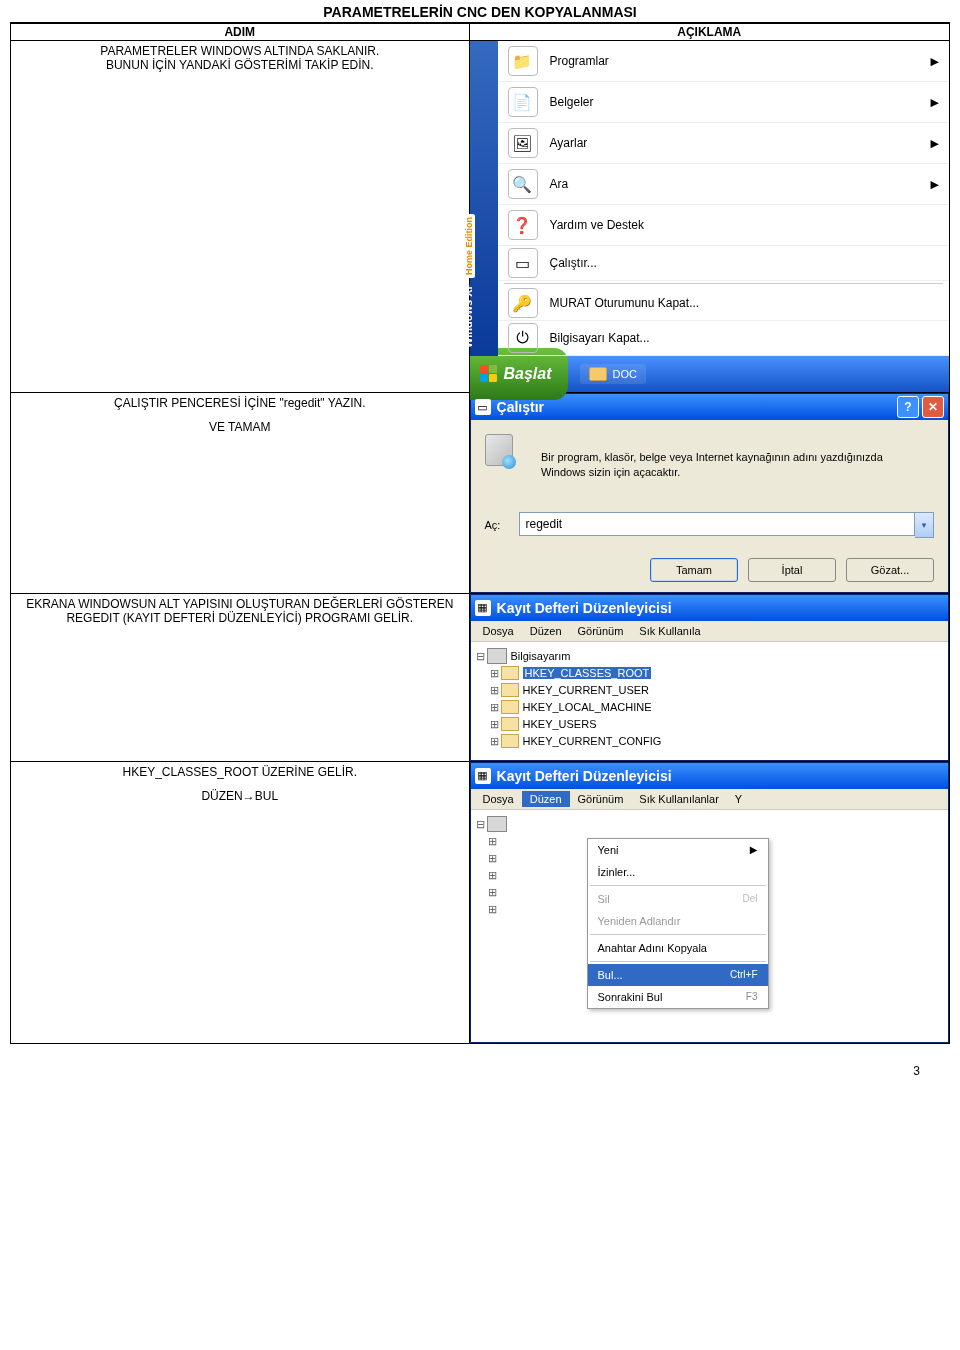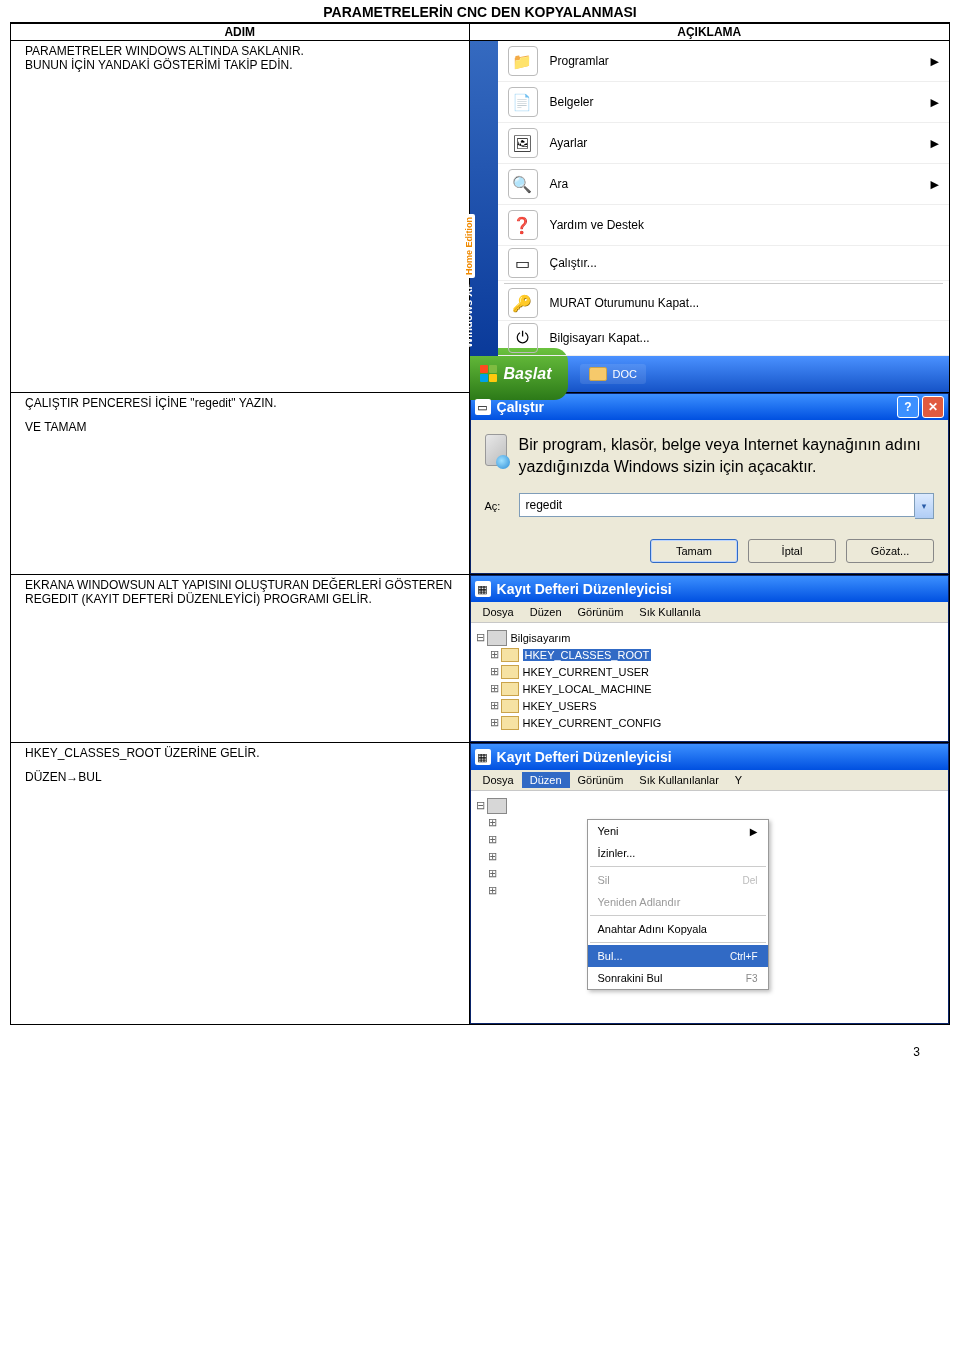--- a/index.html
+++ b/index.html
@@ -4,21 +4,21 @@
 <style>
   html,body{margin:0;padding:0;background:#fff;font-family:Verdana,Arial,sans-serif;font-size:12px;color:#000;}
   .page{width:960px;background:#fff;position:relative;}
   .title{font-weight:bold;text-align:center;font-size:14px;padding:4px 0 2px;}
   .title-line{border-bottom:1px solid #000;margin:0 10px;}
   .table{width:940px;margin:0 10px;border-collapse:collapse;}
   .table td{border:1px solid #000;vertical-align:top;}
   .hdr td{text-align:center;font-weight:bold;}
   .col-left{width:460px;}
   .col-right{width:480px;}
-  .cell-pad{padding:3px 14px;}
+  .cell-pad{padding:3px 14px;text-align:center;}
 
   
   .startmenu{background:#fff;width:100%;}
   .sm-body{display:flex;}
   .sm-leftbar{width:28px;background:linear-gradient(to bottom,#356ac0,#0a3a9a);position:relative;}
   .sm-leftbar .os-text{position:absolute;bottom:8px;left:4px;transform:rotate(-90deg);transform-origin:left bottom;color:#fff;font-size:11px;white-space:nowrap;}
   .sm-leftbar .os-text b{font-weight:bold;}
   .sm-leftbar .os-text span.he{background:#fff;color:#f08a00;font-weight:bold;padding:1px 3px;border-radius:2px;margin-left:4px;font-size:9px;}
   .sm-list{flex:1;background:#fff;}
   .sm-item{display:flex;align-items:center;height:40px;border-bottom:1px solid #eee;padding:0 10px;position:relative;}
@@ -41,21 +41,21 @@
   .titlebar{height:26px;background:linear-gradient(to bottom,#3c90ff,#0050e0);display:flex;align-items:center;padding:0 4px;}
   .titlebar .t-ico{width:16px;height:16px;background:#fff;border-radius:2px;margin-right:6px;display:flex;align-items:center;justify-content:center;font-size:11px;}
   .titlebar .t-txt{flex:1;color:#fff;font-weight:bold;font-size:14px;}
   .titlebar .t-btn{width:20px;height:20px;margin-left:3px;border:1px solid #fff;border-radius:3px;display:flex;align-items:center;justify-content:center;font-size:12px;font-weight:bold;}
   .titlebar .t-help{background:#3c90ff;color:#fff;}
   .titlebar .t-close{background:#e15b3f;color:#fff;}
   .rundlg-body{padding:14px 14px 10px;}
   .rundesc{display:flex;align-items:flex-start;}
   .rundesc .rico{width:34px;height:30px;background:linear-gradient(135deg,#e8e8e8,#bcbcbc);border:1px solid #999;border-radius:3px;margin-right:12px;position:relative;}
   .rundesc .rico:after{content:"";position:absolute;right:-4px;bottom:-4px;width:14px;height:14px;background:radial-gradient(circle at 40% 40%,#9ee0ff,#2a8bd6);border-radius:50%;}
-  .rundesc p{margin:0;font-size:16px;line-height:1.35;}
+  .rundesc p{margin:16px;font-size:11px;line-height:1.35;}
   .runrow{margin-top:16px;display:flex;align-items:center;}
   .runrow label{width:34px;font-size:11px;}
   .runrow .combo{flex:1;display:flex;}
   .runrow input{flex:1;height:22px;border:1px solid #7f9db9;padding:0 6px;font-size:12px;}
   .runrow .dd{width:18px;height:24px;border:1px solid #7f9db9;border-left:none;background:linear-gradient(to bottom,#dceaff,#b0cdf5);display:flex;align-items:center;justify-content:center;color:#2a5ca8;font-size:9px;}
   .runbtns{display:flex;justify-content:flex-end;gap:10px;margin-top:20px;}
   .runbtns button{width:88px;height:24px;background:#ece9d8;border:1px solid #888;border-radius:3px;font-size:11px;}
   .runbtns button.def{border:1px solid #316ac5;box-shadow:0 0 0 1px #bcd5ff inset;}
 
   

